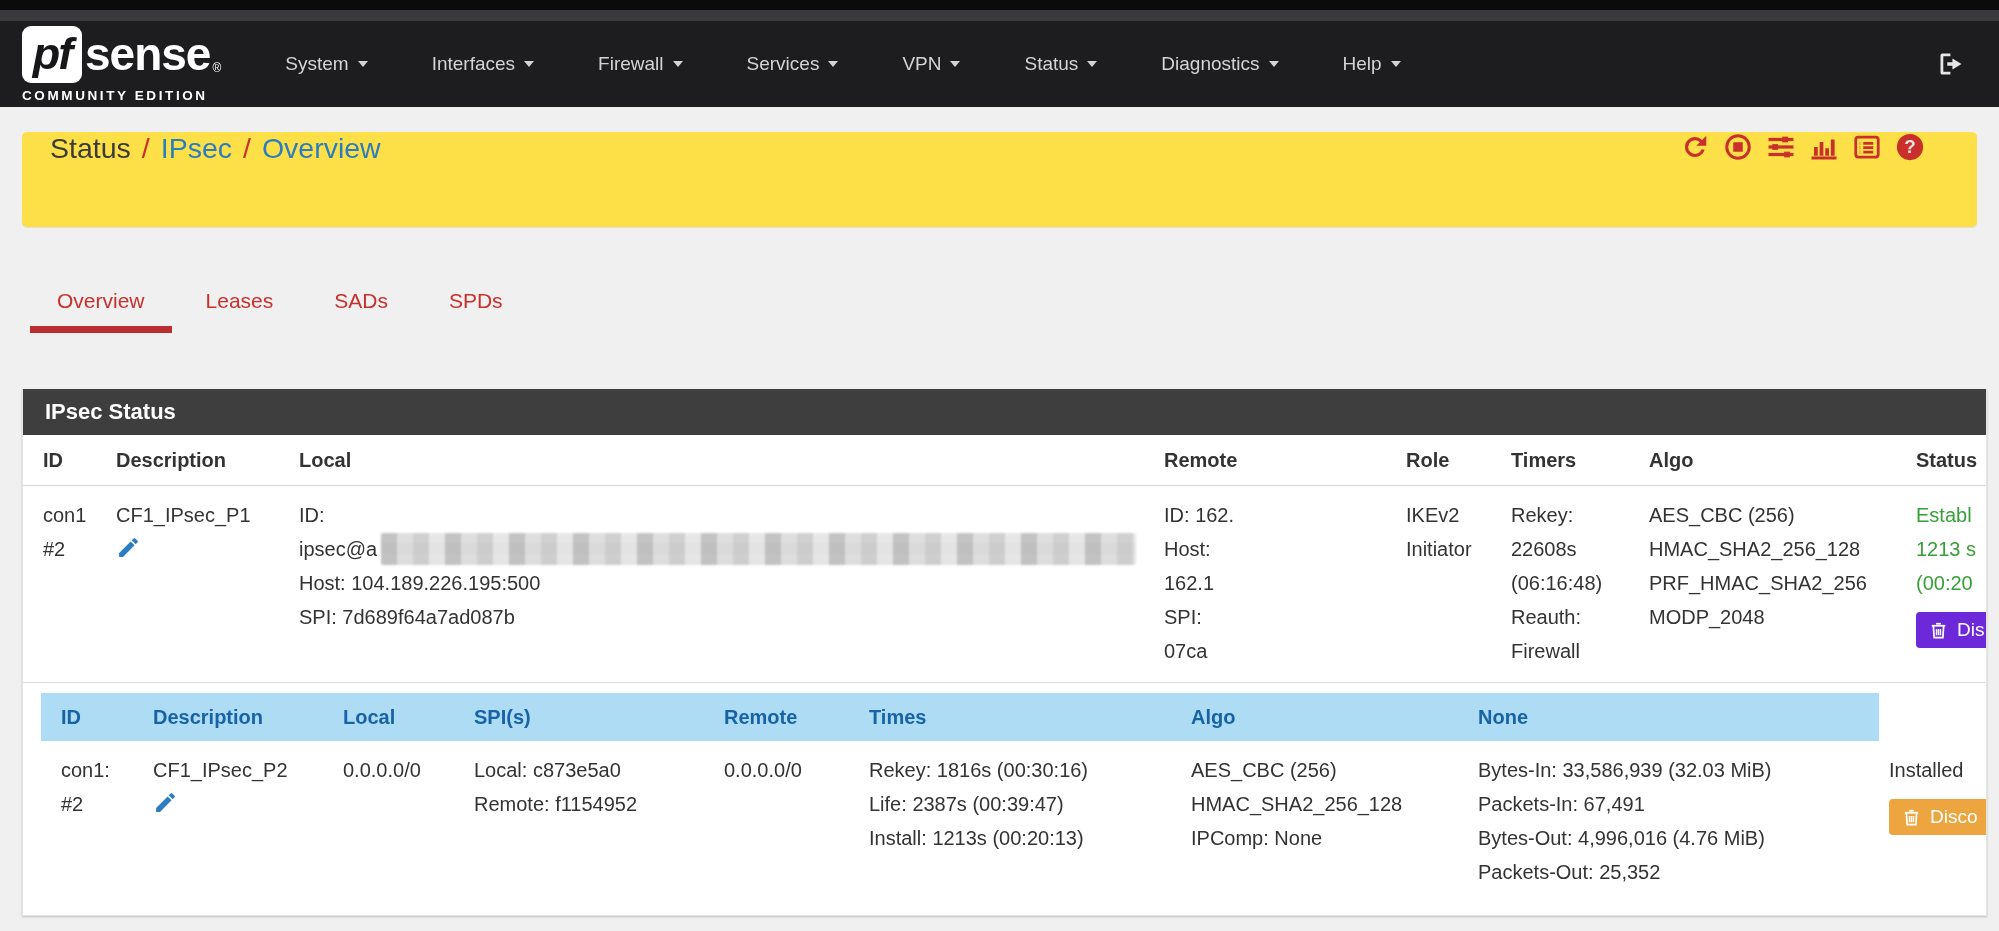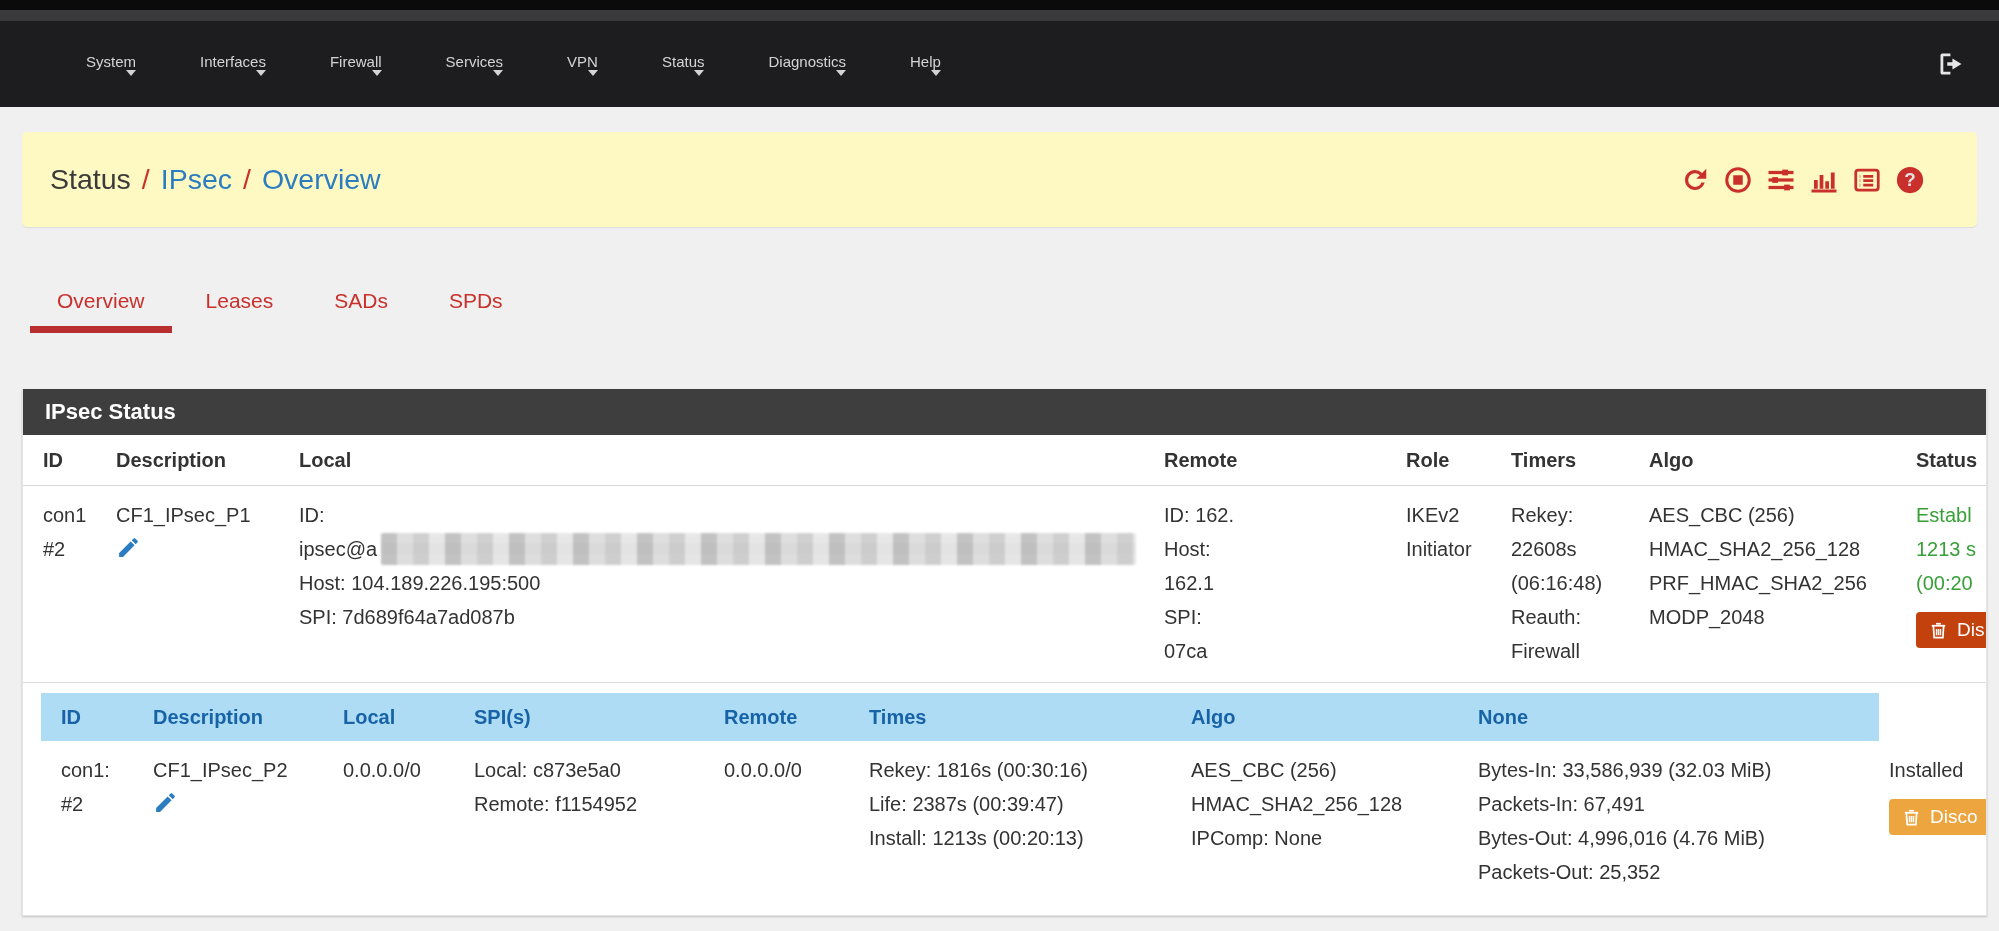--- a/index.html
+++ b/index.html
@@ -17,29 +17,29 @@
   .navbar { height:86px; background:#1d1d20; display:flex; align-items:center; padding:0 34px 0 22px; }
   .brand { display:flex; flex-direction:column; }
   .brand-row { display:flex; align-items:center; }
   .pf-box { width:60px; height:57px; background:#fff; border-radius:9px; color:#17171a;
             font-weight:bold; font-style:italic; font-size:45px; letter-spacing:-2px;
             display:flex; align-items:center; justify-content:center; }
   .sense { color:#fff; font-size:46px; font-weight:bold; letter-spacing:-1px; margin-left:3px; }
   .reg { color:#fff; font-size:12px; align-self:flex-end; margin:0 0 8px 2px; }
   .edition { color:#fff; font-size:13.5px; font-weight:bold; letter-spacing:2.6px; margin-top:5px; }
   .menu { display:flex; list-style:none; margin:0 0 0 38px; padding:0; align-items:center; }
-  .menu li { color:#d4d4d4; font-size:15px; padding:0 26px; margin-right:12px; cursor:pointer;
-             display:flex; align-items:flex-end; white-space:nowrap;flex-direction:column; }
+  .menu li { color:#d4d4d4; font-size:19px; padding:0 26px; margin-right:12px; cursor:pointer;
+             display:flex; align-items:center; white-space:nowrap; }
   .caret { width:0; height:0; border-left:5.5px solid transparent; border-right:5.5px solid transparent;
            border-top:6px solid #d4d4d4; margin-left:9px; }
   .signout { margin-left:auto; color:#e6e6e6; cursor:pointer; display:flex; }
 
   
-  .breadcrumb-bar { margin:25px 22px 0; height:95px; background:#fef9c3; border-radius:5px;
-                    display:flex; align-items:center; padding:0 52px 0 28px;
+  .breadcrumb-bar { margin:25px 22px 0; height:95px; background:#fde047; border-radius:5px;
+                    display:flex; align-items:flex-start; padding:0 52px 0 28px;
                     box-shadow:0 1px 1px rgba(0,0,0,.08); }
   .breadcrumb { font-size:28.5px; color:#3b3b3b; margin:0; font-weight:normal; }
   .breadcrumb .sep { color:#c9302c; margin:0 11px; }
   .breadcrumb a { color:#2a7dc0; text-decoration:none; cursor:pointer; }
   .actions { margin-left:auto; display:flex; align-items:center; gap:13px; color:#c9302c; }
   .actions svg { display:block; cursor:pointer; }
 
   
   .tabs { display:flex; list-style:none; margin:56px 0 0 30px; padding:0; }
   .tabs li { font-size:21px; color:#c9302c; padding:6px 27px 20px; margin-right:7px; cursor:pointer; }
@@ -67,39 +67,47 @@
   .t2 th:first-child, .t2 td:first-child { padding-left:20px; }
 
   .b { font-weight:normal; }
   .green { color:#38a038; }
   .pencil-row { margin-top:3px; }
   .pencil-row svg { cursor:pointer; }
 
   .btn { display:inline-flex; align-items:center; gap:9px; border:none; border-radius:4px; color:#fff;
          font-size:19px; font-family:inherit; padding:7px 13px; margin-top:12px; cursor:pointer;
          white-space:nowrap; }
-  .btn-danger { background:#c2410c; }
+  .btn-danger { background:#6d28d9; }
   .btn-warning { background:#eda63f; }
 
   .mosaic { display:inline-block; width:755px; height:32px; vertical-align:-9px; margin-left:4px;
     border-radius:2px;
     background-image:
       repeating-linear-gradient(90deg, rgba(190,190,190,.85) 0 16px, rgba(222,222,222,.85) 16px 32px,
         rgba(205,205,205,.85) 32px 48px, rgba(232,232,232,.85) 48px 64px),
       repeating-linear-gradient(0deg, #d8d8d8 0 11px, #c6c6c6 11px 22px, #e2e2e2 22px 32px);
     filter:blur(1px);
   }
 </style>
 </head>
 <body>
 
 <div class="strip1"></div>
 <div class="strip2"></div>
 
 <header class="navbar">
+  <div class="brand">
+    <div class="brand-row">
+      <span class="pf-box">pf</span>
+      <span class="sense">sense</span>
+      <span class="reg">®</span>
+    </div>
+    <div class="edition">COMMUNITY EDITION</div>
+  </div>
   <ul class="menu">
     <li>
         <span>System</span>
         <span class="caret"></span>
       </li>
     <li>
         <span>Interfaces</span>
         <span class="caret"></span>
       </li>
     <li>

